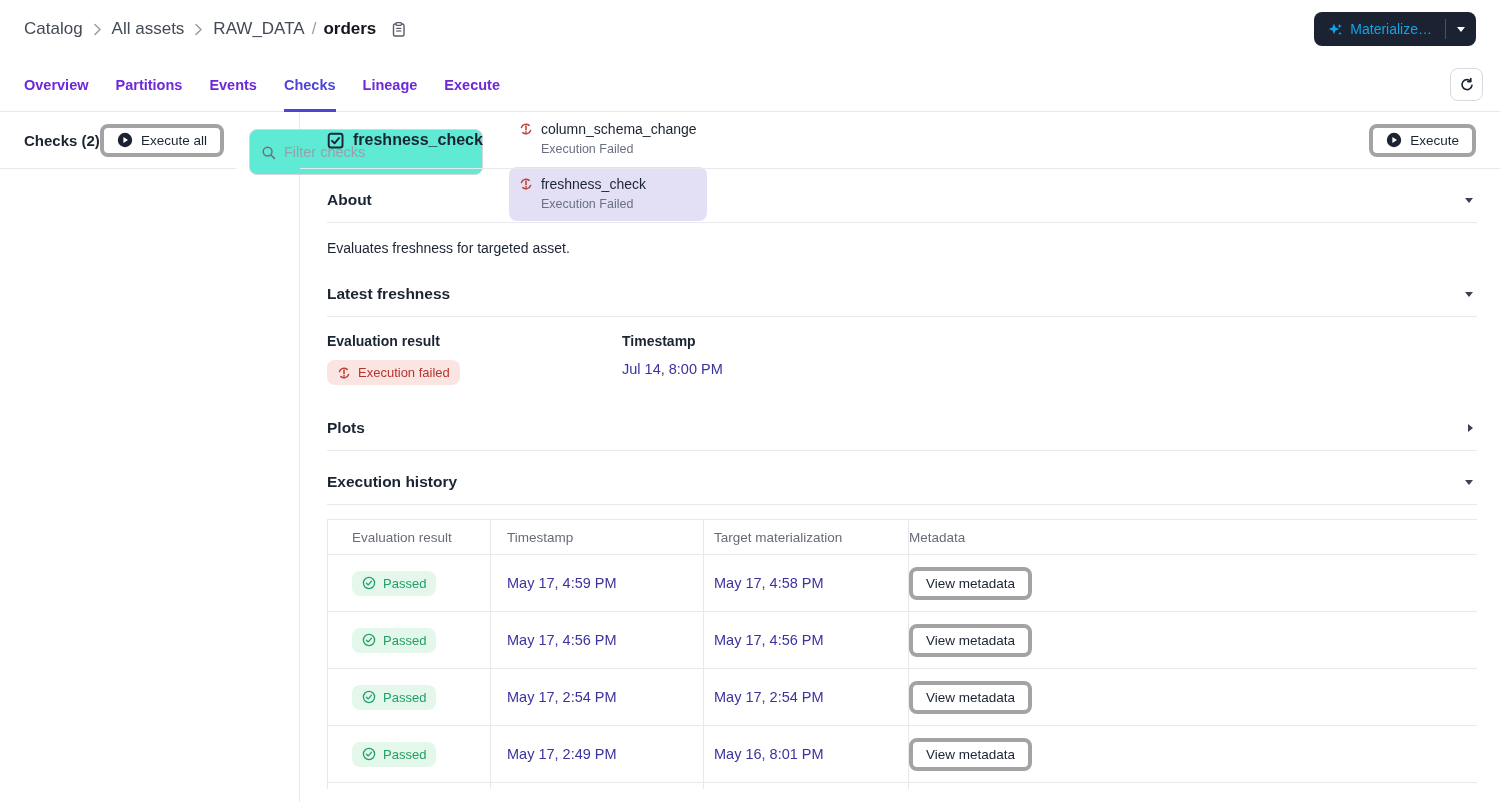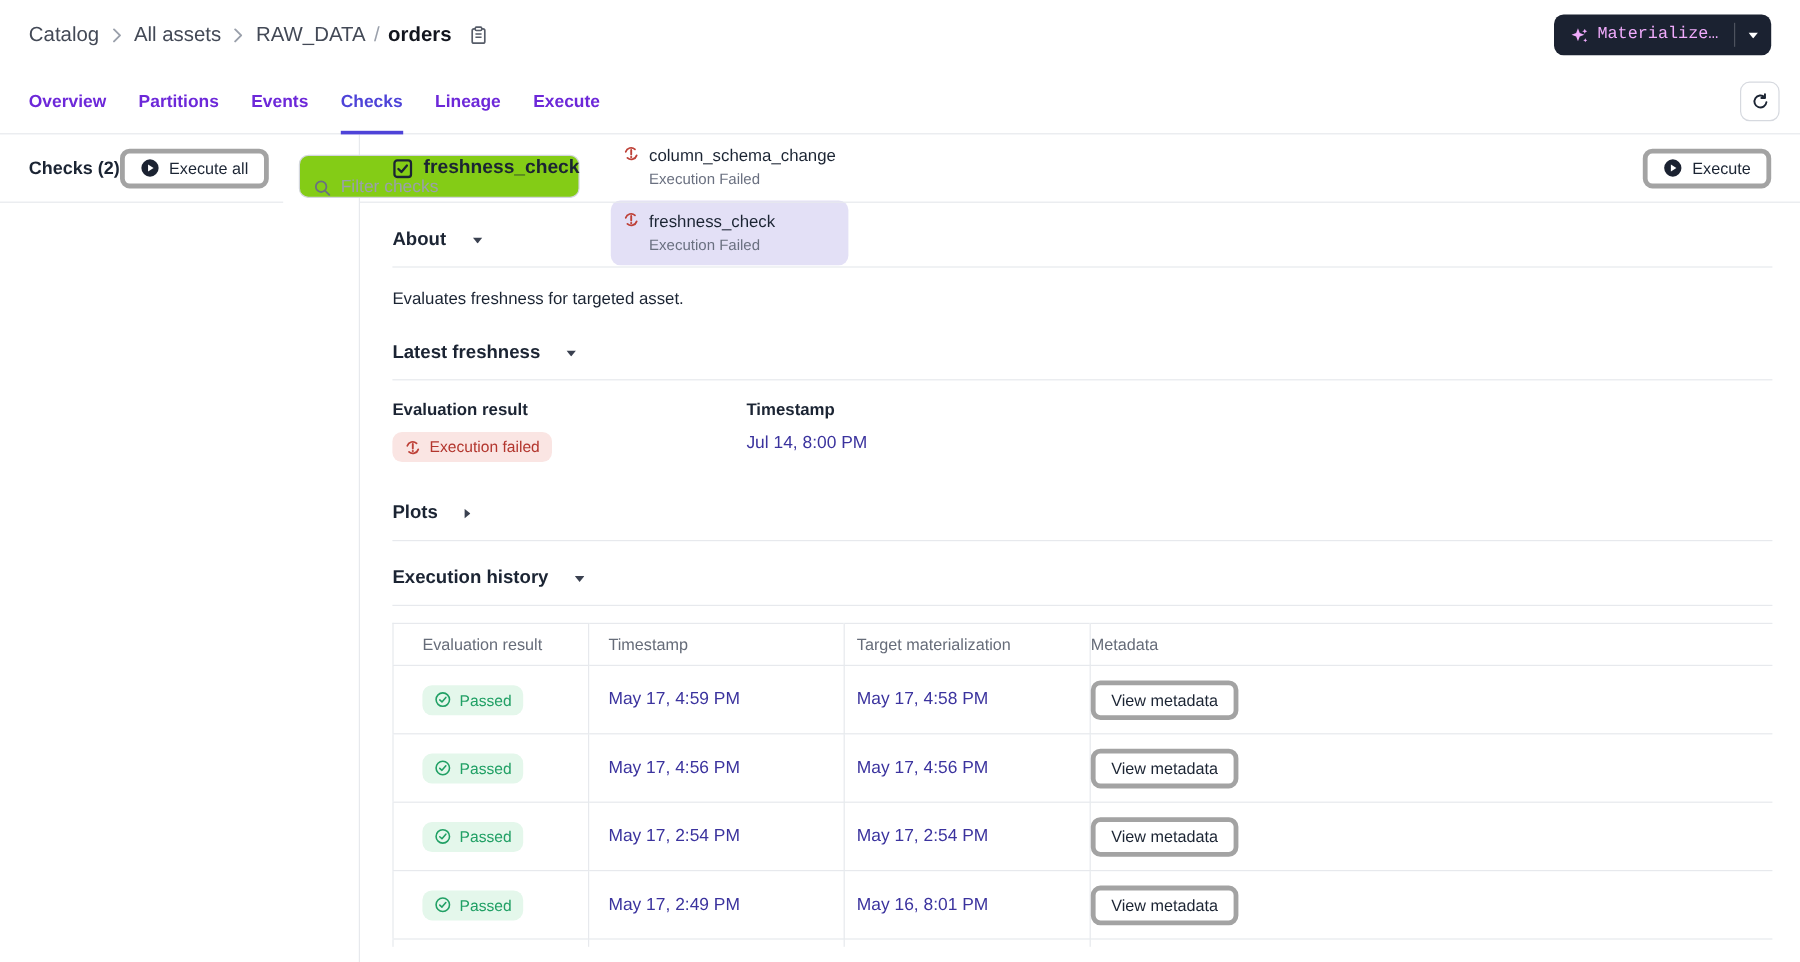--- a/index.html
+++ b/index.html
@@ -26,55 +26,55 @@
   .crumb{color:#40members46;}
   .crumb{color:#434956;font-weight:500;cursor:pointer;}
   .crumb-sep{display:flex;align-items:center;color:#9AA0AB;}
   .asset-key{display:flex;align-items:center;gap:7px;}
   .asset-group{color:#434956;font-weight:500;cursor:pointer;}
   .asset-slash{color:#9AA0AB;font-weight:400;}
   .asset-leaf{color:#12151E;font-weight:700;}
   .copy-btn{display:flex;align-items:center;justify-content:center;margin-left:3px;cursor:pointer;background:none;border:none;color:#565C68;}
 
   .mat-btn{display:flex;align-items:stretch;height:34px;border-radius:8px;background:var(--dark-button-bg);color:#fff;overflow:hidden;}
-  .mat-main{display:flex;align-items:center;gap:8px;padding:0 13px;font-size:14px;font-weight:500;cursor:pointer;background:none;border:none;color:#f0abfc;font-family:Liberation Mono, monospace;}
+  .mat-main{display:flex;align-items:center;gap:8px;padding:0 13px;font-size:14px;font-weight:500;cursor:pointer;background:none;border:none;color:#0ea5e9;font-family:Liberation Sans, sans-serif;}
   .mat-divider{width:1px;background:rgba(255,255,255,0.22);margin:7px 0;}
   .mat-caret{display:flex;align-items:center;justify-content:center;width:30px;cursor:pointer;background:none;border:none;color:#fff;}
 
   
   .tabbar{height:54px;border-bottom:1px solid var(--border);display:flex;align-items:center;justify-content:space-between;padding:0 17px 0 24px;}
   .tabs{display:flex;gap:27px;height:100%;align-items:stretch;}
   .tab{position:relative;display:flex;align-items:center;font-size:14.5px;font-weight:700;color:#6d28d9;cursor:pointer;background:none;border:none;font-family:inherit;}
   .tab.active{color:var(--accent);font-weight:600;}
   .tab.active::after{content:"";position:absolute;left:0;right:0;bottom:-1px;height:3px;background:var(--accent);}
   .refresh-btn{width:33px;height:33px;border:1px solid #D6D9DF;border-radius:8px;background:#fff;display:flex;align-items:center;justify-content:center;cursor:pointer;color:#1B2433;}
 
   
   .page-body{display:flex;height:690px;}
 
   
   .sidebar{width:300px;flex-shrink:0;border-right:1px solid var(--border);display:flex;flex-direction:row;}
   .sidebar-header{height:57px;flex-shrink:0;display:flex;align-items:center;justify-content:space-between;padding:0 12px 0 24px;border-bottom:1px solid var(--border);}
   .sidebar-title{font-size:15px;font-weight:700;}
   .btn{display:inline-flex;align-items:center;gap:8px;height:33px;padding:0 13px;background:#fff;border:4px solid #a3a3a3;border-radius:8px;font-size:13.5px;font-weight:500;color:var(--text-primary);cursor:pointer;font-family:inherit;white-space:nowrap;}
-  .filter-box{margin:17px 13px 11px;height:36px;border:1px solid #D3D6DD;border-radius:8px;display:flex;align-items:flex-end;gap:8px;padding:0 11px;background:#84cc16;}
+  .filter-box{margin:17px 13px 11px;height:46px;border:1px solid #D3D6DD;border-radius:8px;display:flex;align-items:center;gap:8px;padding:0 11px;background:#5eead4;}
   .filter-input{border:none;outline:none;flex:1;font-size:14.5px;font-family:inherit;color:var(--text-primary);background:transparent;}
   .filter-input::placeholder{color:#9AA0AB;}
   .check-list{display:flex;flex-direction:column;gap:1px;padding:0 13px;}
   .check-item{padding:9px 10px 10px;border-radius:8px;cursor:pointer;}
   .check-item.selected{background:var(--selected-item-bg);}
-  .check-item-top{display:flex;align-items:flex-start;gap:8px;font-size:14px;font-weight:500;color:var(--text-primary);}
+  .check-item-top{display:flex;align-items:center;gap:8px;font-size:14px;font-weight:500;color:var(--text-primary);}
   .check-item-status{font-size:12.5px;color:var(--text-secondary);margin:5px 0 0 22px;}
 
   
   .main{flex:1;display:flex;flex-direction:column;overflow:hidden;}
   .main-header{height:57px;flex-shrink:0;display:flex;align-items:center;justify-content:space-between;padding:0 24px 0 27px;border-bottom:1px solid var(--border);}
   .main-title{display:flex;align-items:center;gap:9px;font-size:16px;font-weight:700;}
   .sections{padding:0 23px 0 27px;overflow:hidden;flex:1;}
-  .section-header{display:flex;align-items:center;justify-content:flex-start;padding:22px 2px 13px 0;border-bottom:1px solid var(--border);gap:20px;}
+  .section-header{display:flex;align-items:center;justify-content:space-between;padding:22px 2px 13px 0;border-bottom:1px solid var(--border);gap:20px;}
   .section-title{font-size:15.5px;font-weight:700;}
   .caret-btn{background:none;border:none;cursor:pointer;color:#3A4150;display:flex;align-items:center;padding:2px;}
 
   .about-desc{font-size:14px;padding:17px 0 7px;color:var(--text-primary);}
 
   .latest-grid{display:grid;grid-template-columns:295px 1fr;padding:16px 0 12px;}
   .field-label{font-size:14px;font-weight:700;margin-bottom:11px;}
   .badge{display:inline-flex;align-items:center;gap:7px;padding:5px 10px;border-radius:8px;font-size:13px;font-weight:500;}
   .badge.failed{background:var(--failed-bg);color:var(--failed-text);}
   .badge.passed{background:var(--passed-bg);color:var(--passed-text);}

